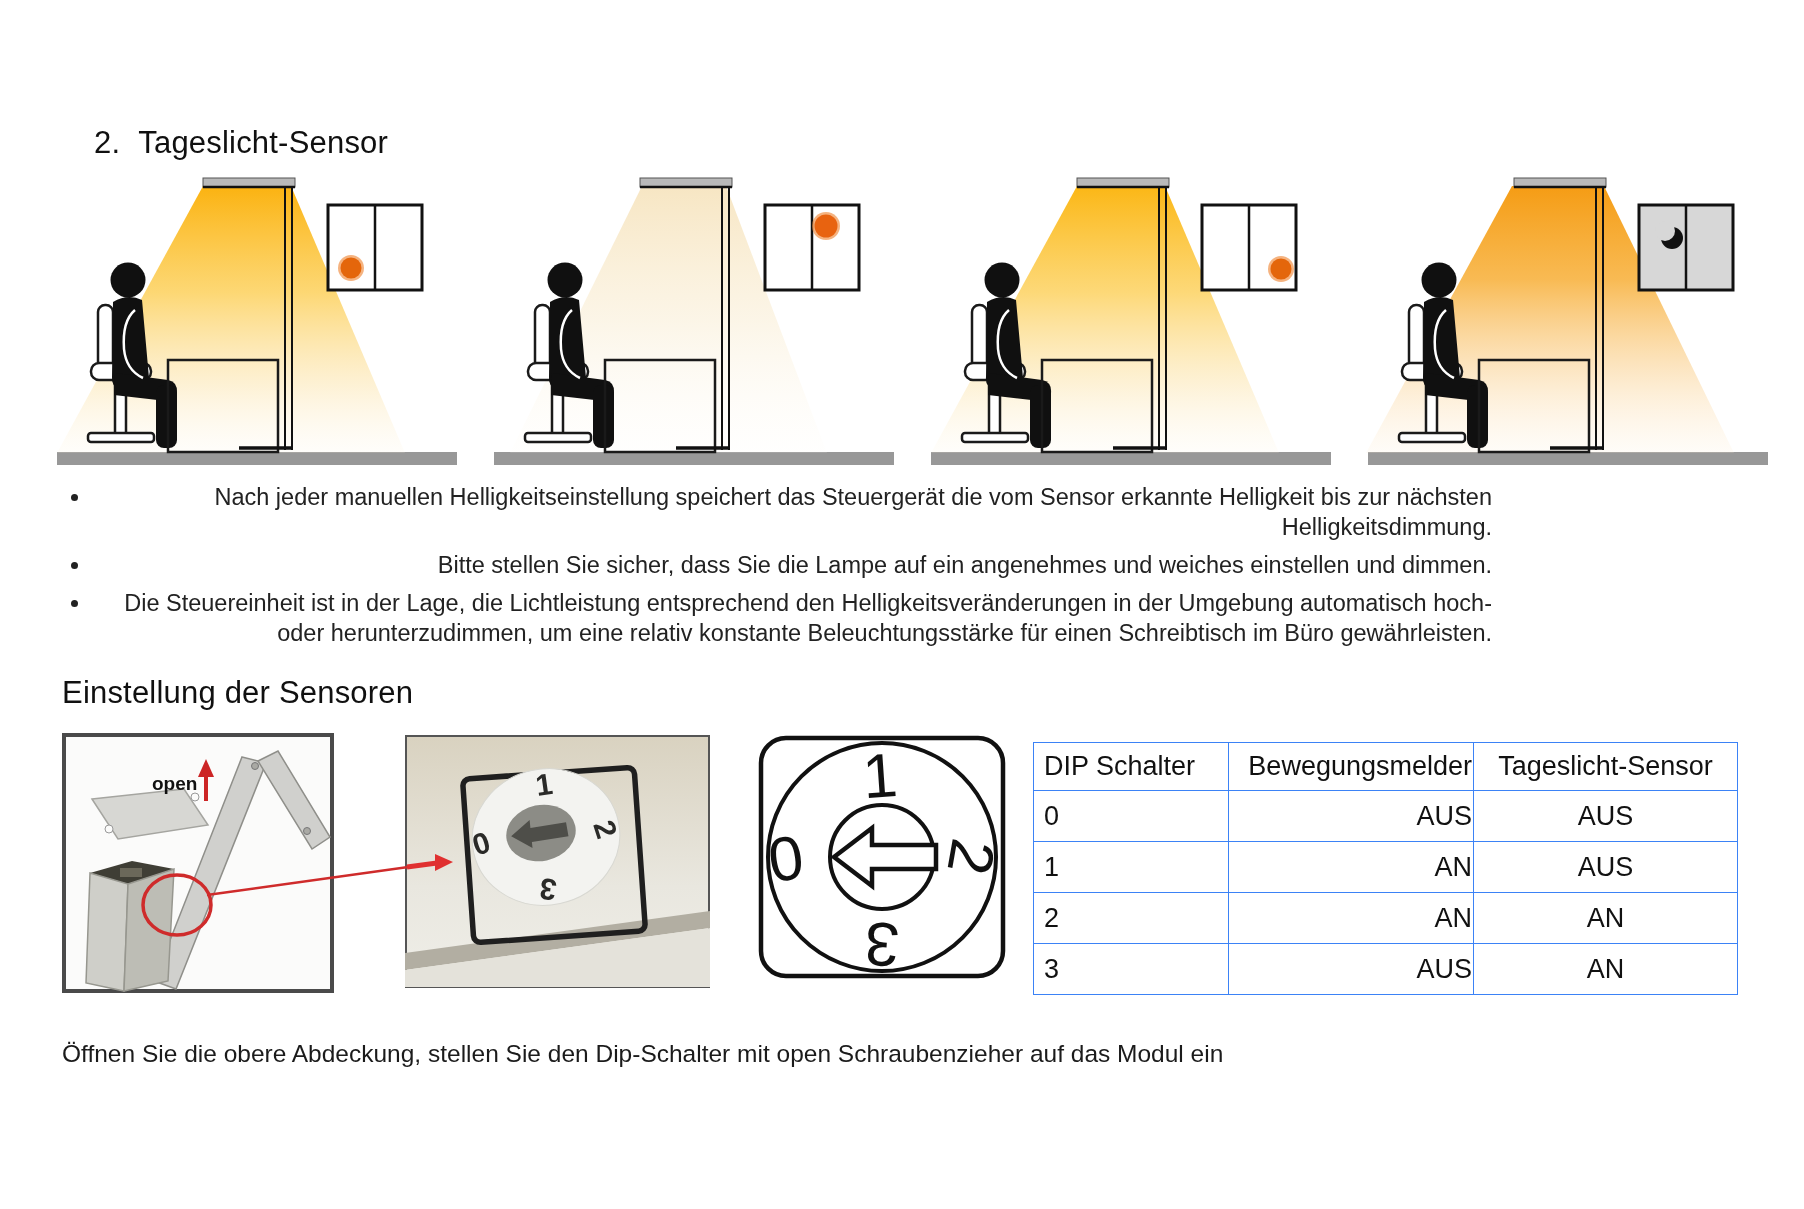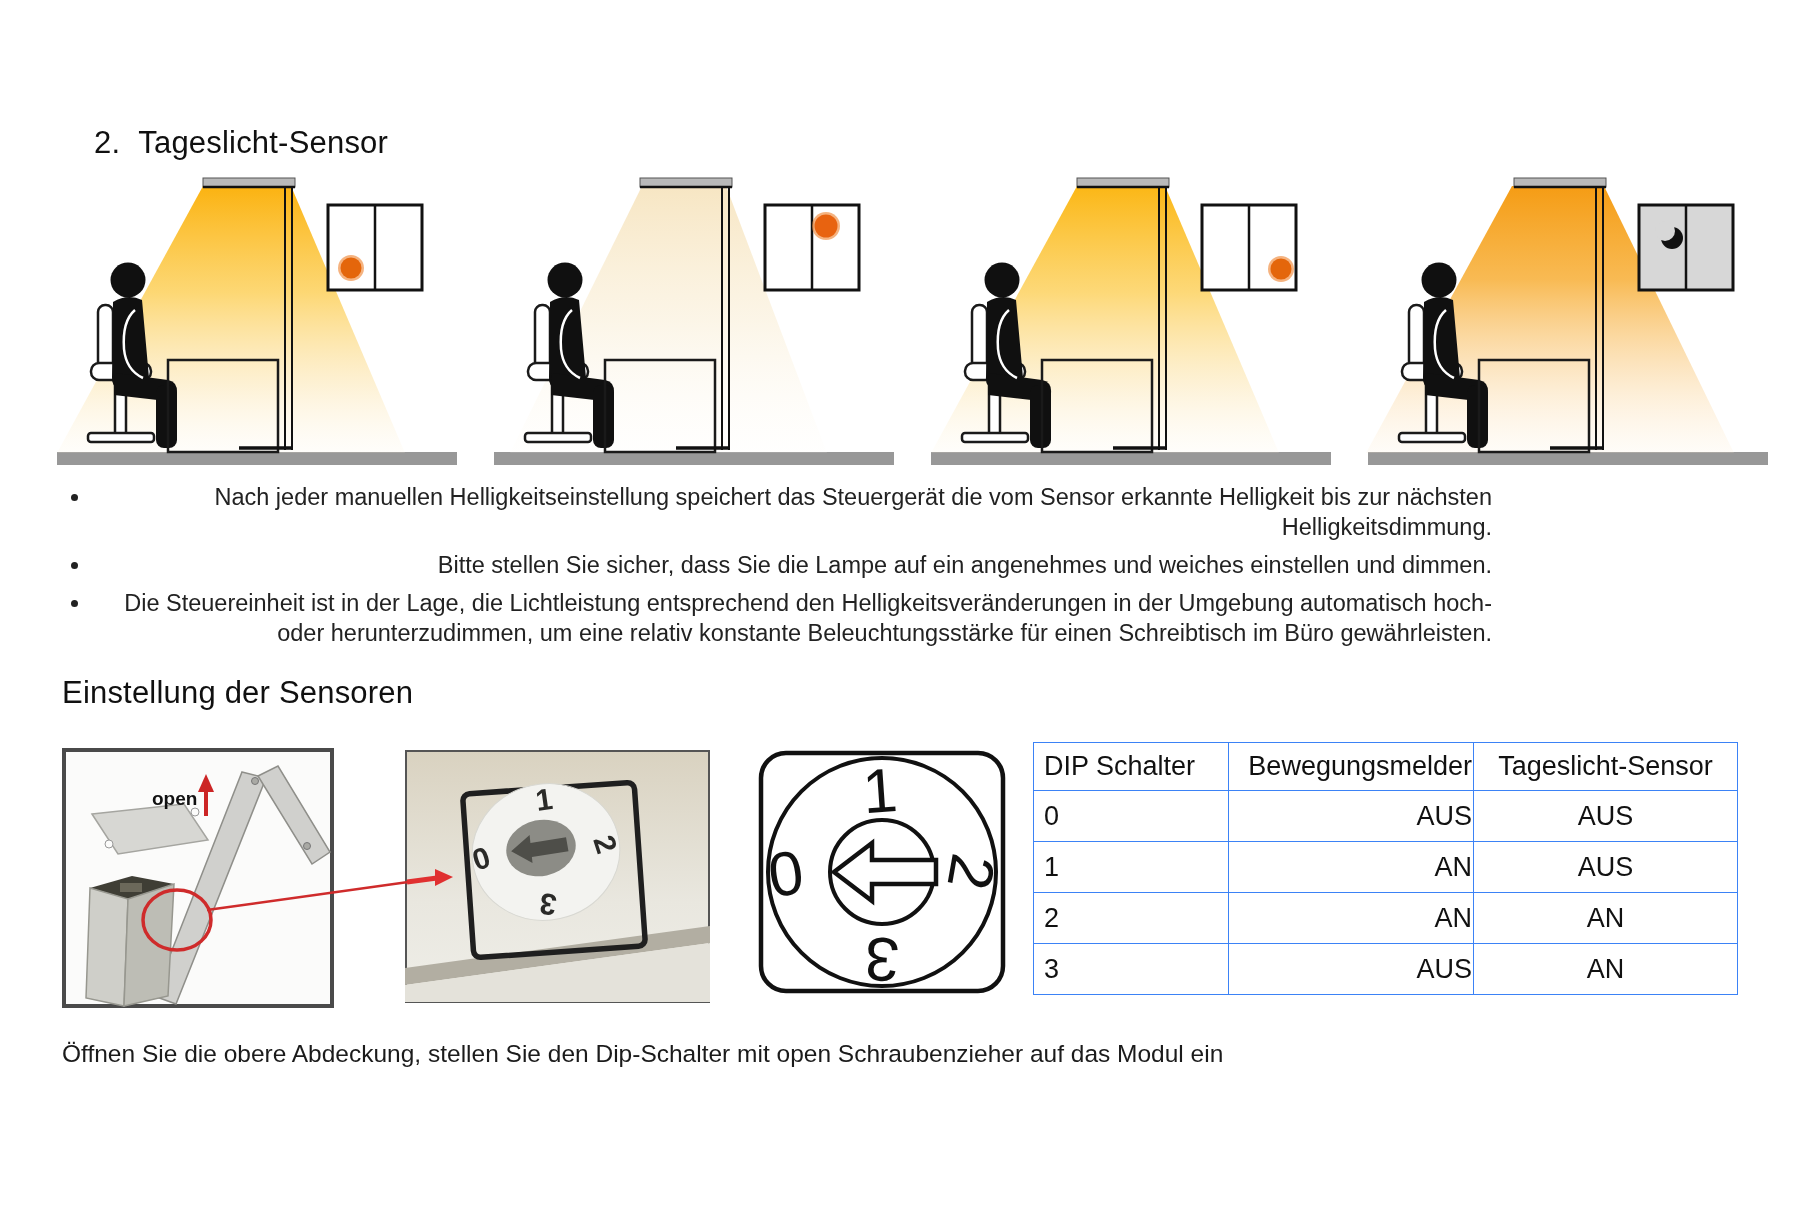--- a/index.html
+++ b/index.html
@@ -10,21 +10,21 @@
   .h1{font-size:31px;color:#101010;letter-spacing:.2px;}
   .h1 .num{margin-right:18px;}
   
   #scenes{left:55px;top:168px;width:1748px;height:302px;display:flex;}
   .scene{width:437px;height:302px;flex:0 0 auto;}
   
   #bullets{left:62px;top:482px;width:1400px;margin:0;padding:0 0 0 30px;
            font-size:23.5px;line-height:30px;color:#222;}
   #bullets li{margin-bottom:8px;text-align:right;}
   
-  #figures{left:0;top:743px;width:1804px;height:272px;}
+  #figures{left:0;top:728px;width:1804px;height:272px;}
   #fig-open{left:62px;top:5px;}
   #fig-dial-photo{left:405px;top:7px;}
   #fig-dial-diagram{left:758px;top:7px;}
   #red-overlay{left:55px;top:0;pointer-events:none;}
   
   #dip-table-wrap{left:1033px;top:742px;}
   table{border-collapse:collapse;font-size:27px;color:#111;}
   th,td{border:1px solid #3b82f6;font-weight:normal;}
   th{height:45px;}
   td{height:48px;}

